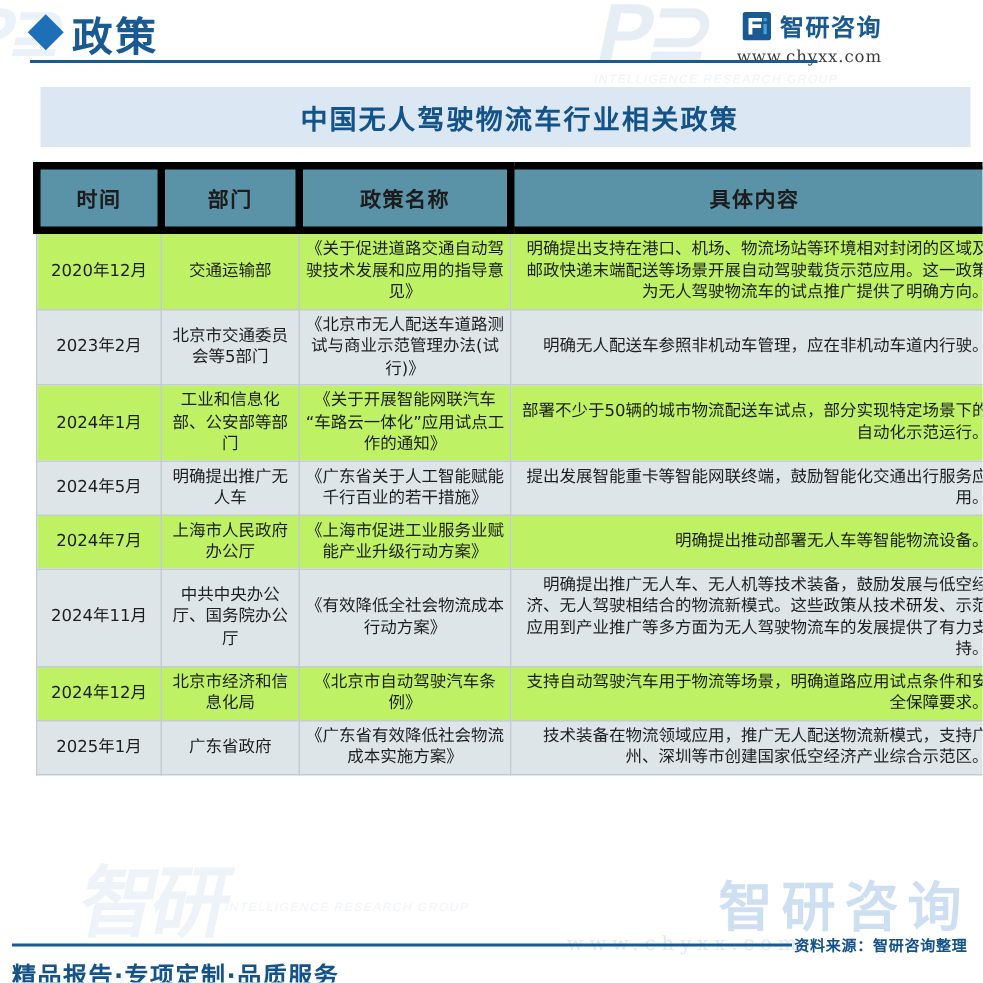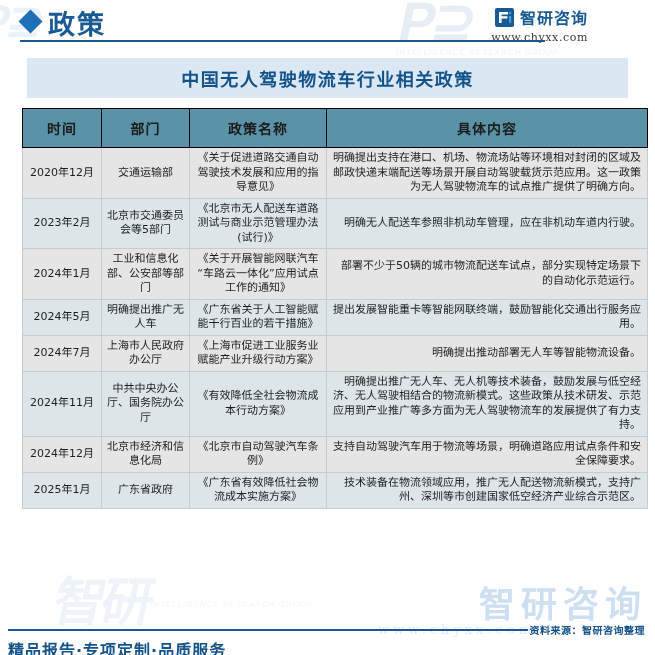--- a/index.html
+++ b/index.html
@@ -117,20 +117,21 @@
     position: absolute;
     left: 27px;
     top: 58px;
     width: 601px;
     height: 40px;
     background: #dbe8f3;
     z-index: 2;
     display: flex;
     align-items: center;
     justify-content: center;
+    padding-left: 19px;
   }
   #chart-title {
     font-family: "DejaVu Serif", "Liberation Serif", serif;
     font-size: 18px;
     font-weight: bold;
     color: #14538a;
     letter-spacing: 1.5px;
   }
 
   
@@ -146,35 +147,35 @@
     width: 613px;
     table-layout: fixed;
   }
   thead th {
     background: #5a93a8;
     color: #1c1c1c;
     font-family: "DejaVu Serif", "Liberation Serif", serif;
     font-weight: bold;
     font-size: 14px;
     height: 36px;
-    border: 1px solid #000000;
+    border: 5px solid #000000;
     letter-spacing: 1px;
     text-align: center;
   }
   tbody td {
     border: 1px solid #c2ccd2;
     font-family: "DejaVu Sans", "Liberation Sans", sans-serif;
     font-size: 11px;
     line-height: 1.32;
     color: #1e1e1e;
     text-align: center;
     vertical-align: middle;
     padding: 3px 3px;
   }
-  tbody tr.even td { background: #e5e5e5; }
+  tbody tr.even td { background: #bef264; }
   tbody tr.odd  td { background: #dde5e9; }
 
   td.c-time { width: 76px; }
   td.c-dept { width: 85px; }
   td.c-name { width: 134px; }
   td.c-body { width: 318px; text-align: right; padding: 3px 6px; }
 
   th.h-time { width: 76px; }
   th.h-dept { width: 85px; }
   th.h-name { width: 134px; }

